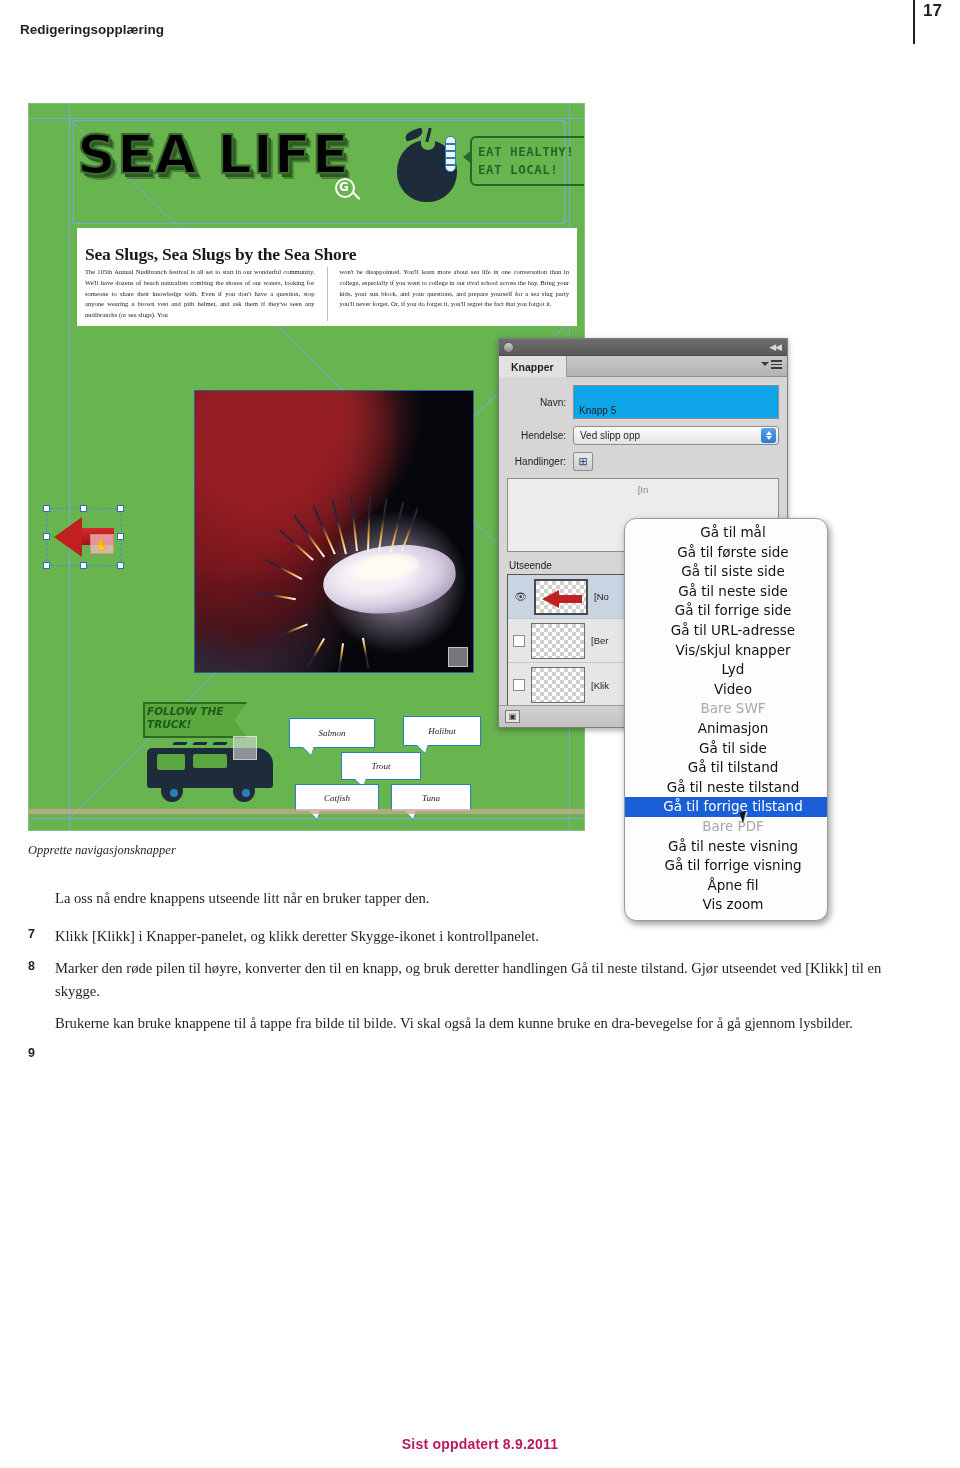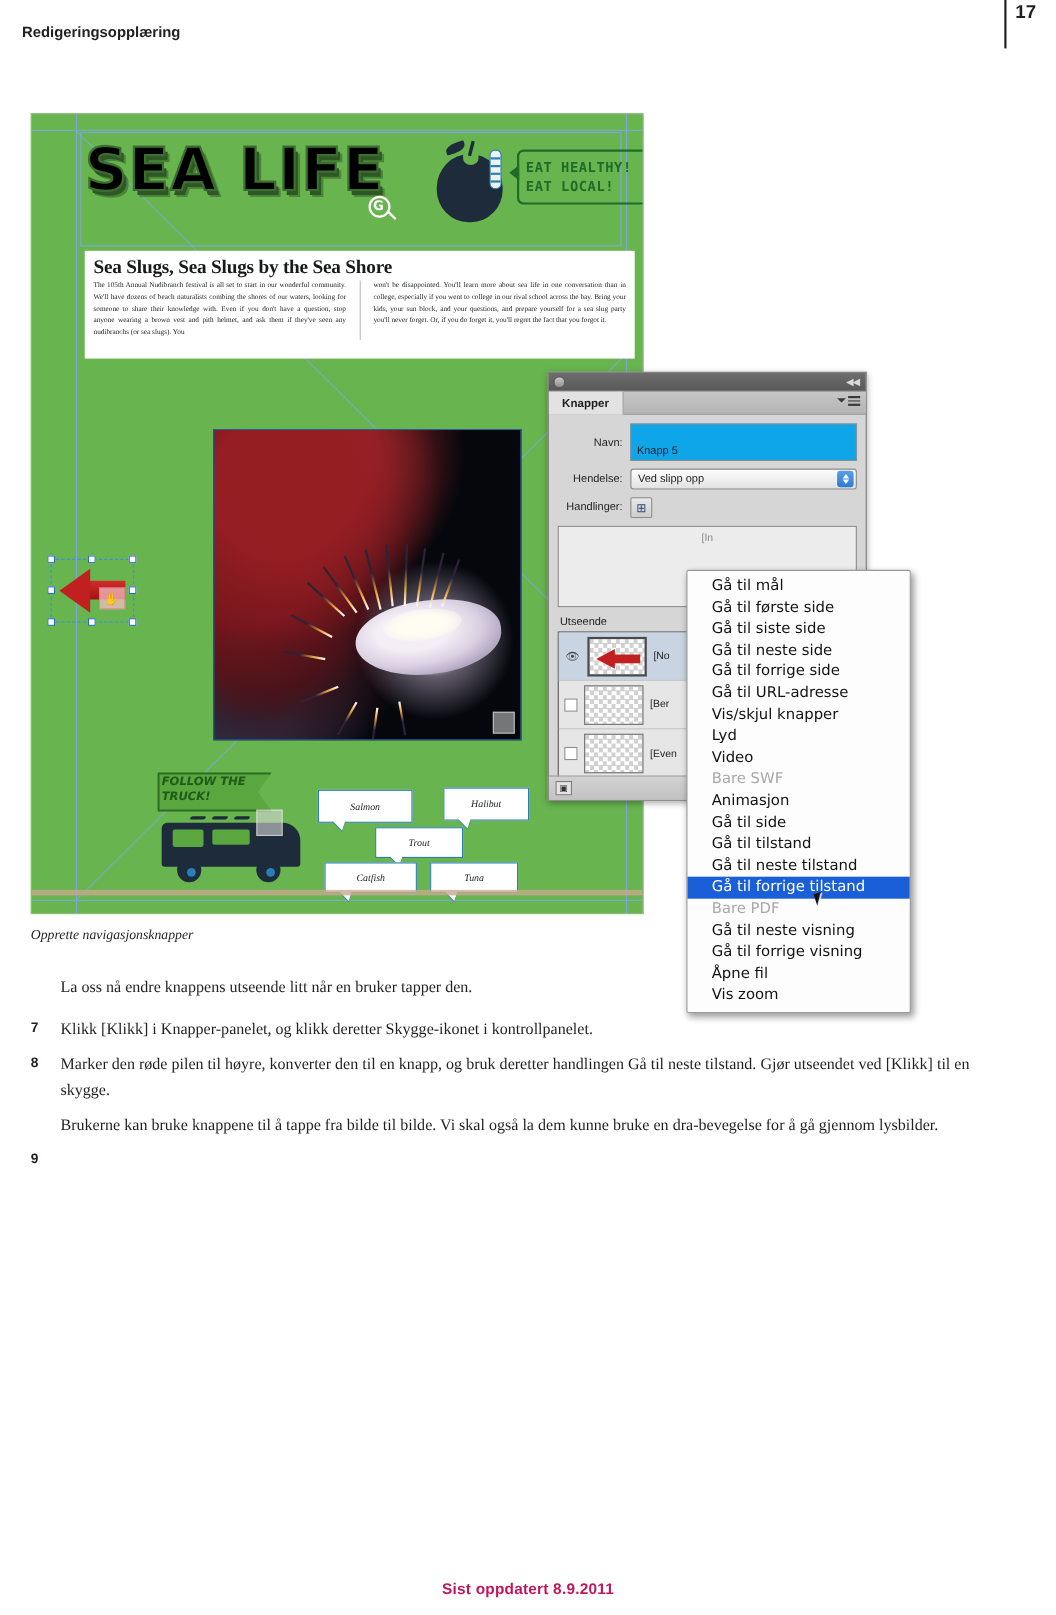--- a/index.html
+++ b/index.html
@@ -109,21 +109,21 @@
   }
   .callout-tail {
     position: absolute; left: 386px; top: 28px; width: 0; height: 0;
     border-top: 7px solid transparent; border-bottom: 7px solid transparent;
     border-right: 9px solid #1f6b2a;
   }
 
   
   .article {
     position: absolute; left: 48px; top: 124px; width: 500px; height: 98px;
-    background: #ffffff; padding: 5px 8px 0 8px;
+    background: #ffffff; padding: 17px 8px 0 8px;
   }
   .art-title {
     font-family: "Liberation Serif", serif;
     font-size: 17.5px; font-weight: bold; color: #17191b;
     letter-spacing: -.2px; line-height: 1.1; margin-bottom: 3px;
   }
   .art-cols { display: flex; gap: 12px; }
   .art-col {
     width: 232px;
     font-family: "Liberation Serif", serif;
@@ -361,23 +361,24 @@
     display: flex; align-items: center; padding-left: 6px; gap: 5px;
   }
   .pf-btn {
     width: 15px; height: 13px; border: 1px solid #7d7d7d; background: #e4e4e4;
     font-size: 8px; display: flex; align-items: center; justify-content: center; color: #333;
   }
 
   
   .menu {
     position: absolute; left: 596px; top: 415px; width: 204px;
-    background: #fdfdfd; border: 1px solid #9b9b9b; border-radius: 2px;
+    background: #fdfdfd; border: 1px solid #9b9b9b; border-radius: 12px;
     box-shadow: 2px 3px 7px rgba(0,0,0,.4);
     padding: 4px 0 5px 0;
+    text-align: center;
   }
   .mi {
     height: 19.6px; line-height: 19.6px; padding: 0 8px 0 22px;
     font-size: 13.5px; color: #121212; white-space: nowrap;
     font-family: "DejaVu Sans", sans-serif;
   }
   .mi.sep { color: #a8a8a8; }
   .mi.sel { background: #1a5fd8; color: #ffffff; }
   .mcursor {
     position: absolute; left: 713px; top: 708px; width: 0; height: 0;
@@ -582,21 +583,21 @@
             <span class="state-name">[No</span>
           </div>
           <div class="state-row">
             <span class="chk-sq"></span>
             <span class="state-thumb"></span>
             <span class="state-name">[Ber</span>
           </div>
           <div class="state-row" style="border-bottom:none">
             <span class="chk-sq"></span>
             <span class="state-thumb"></span>
-            <span class="state-name">[Even</span>
+            <span class="state-name">[Klik</span>
           </div>
         </div>
         <div class="hidden-row">
           <span class="chk-sq"></span>
           <span>Skjult til utløst</span>
         </div>
       </div>
 
       <div class="panel-footer">
         <span class="pf-btn">▣</span>

